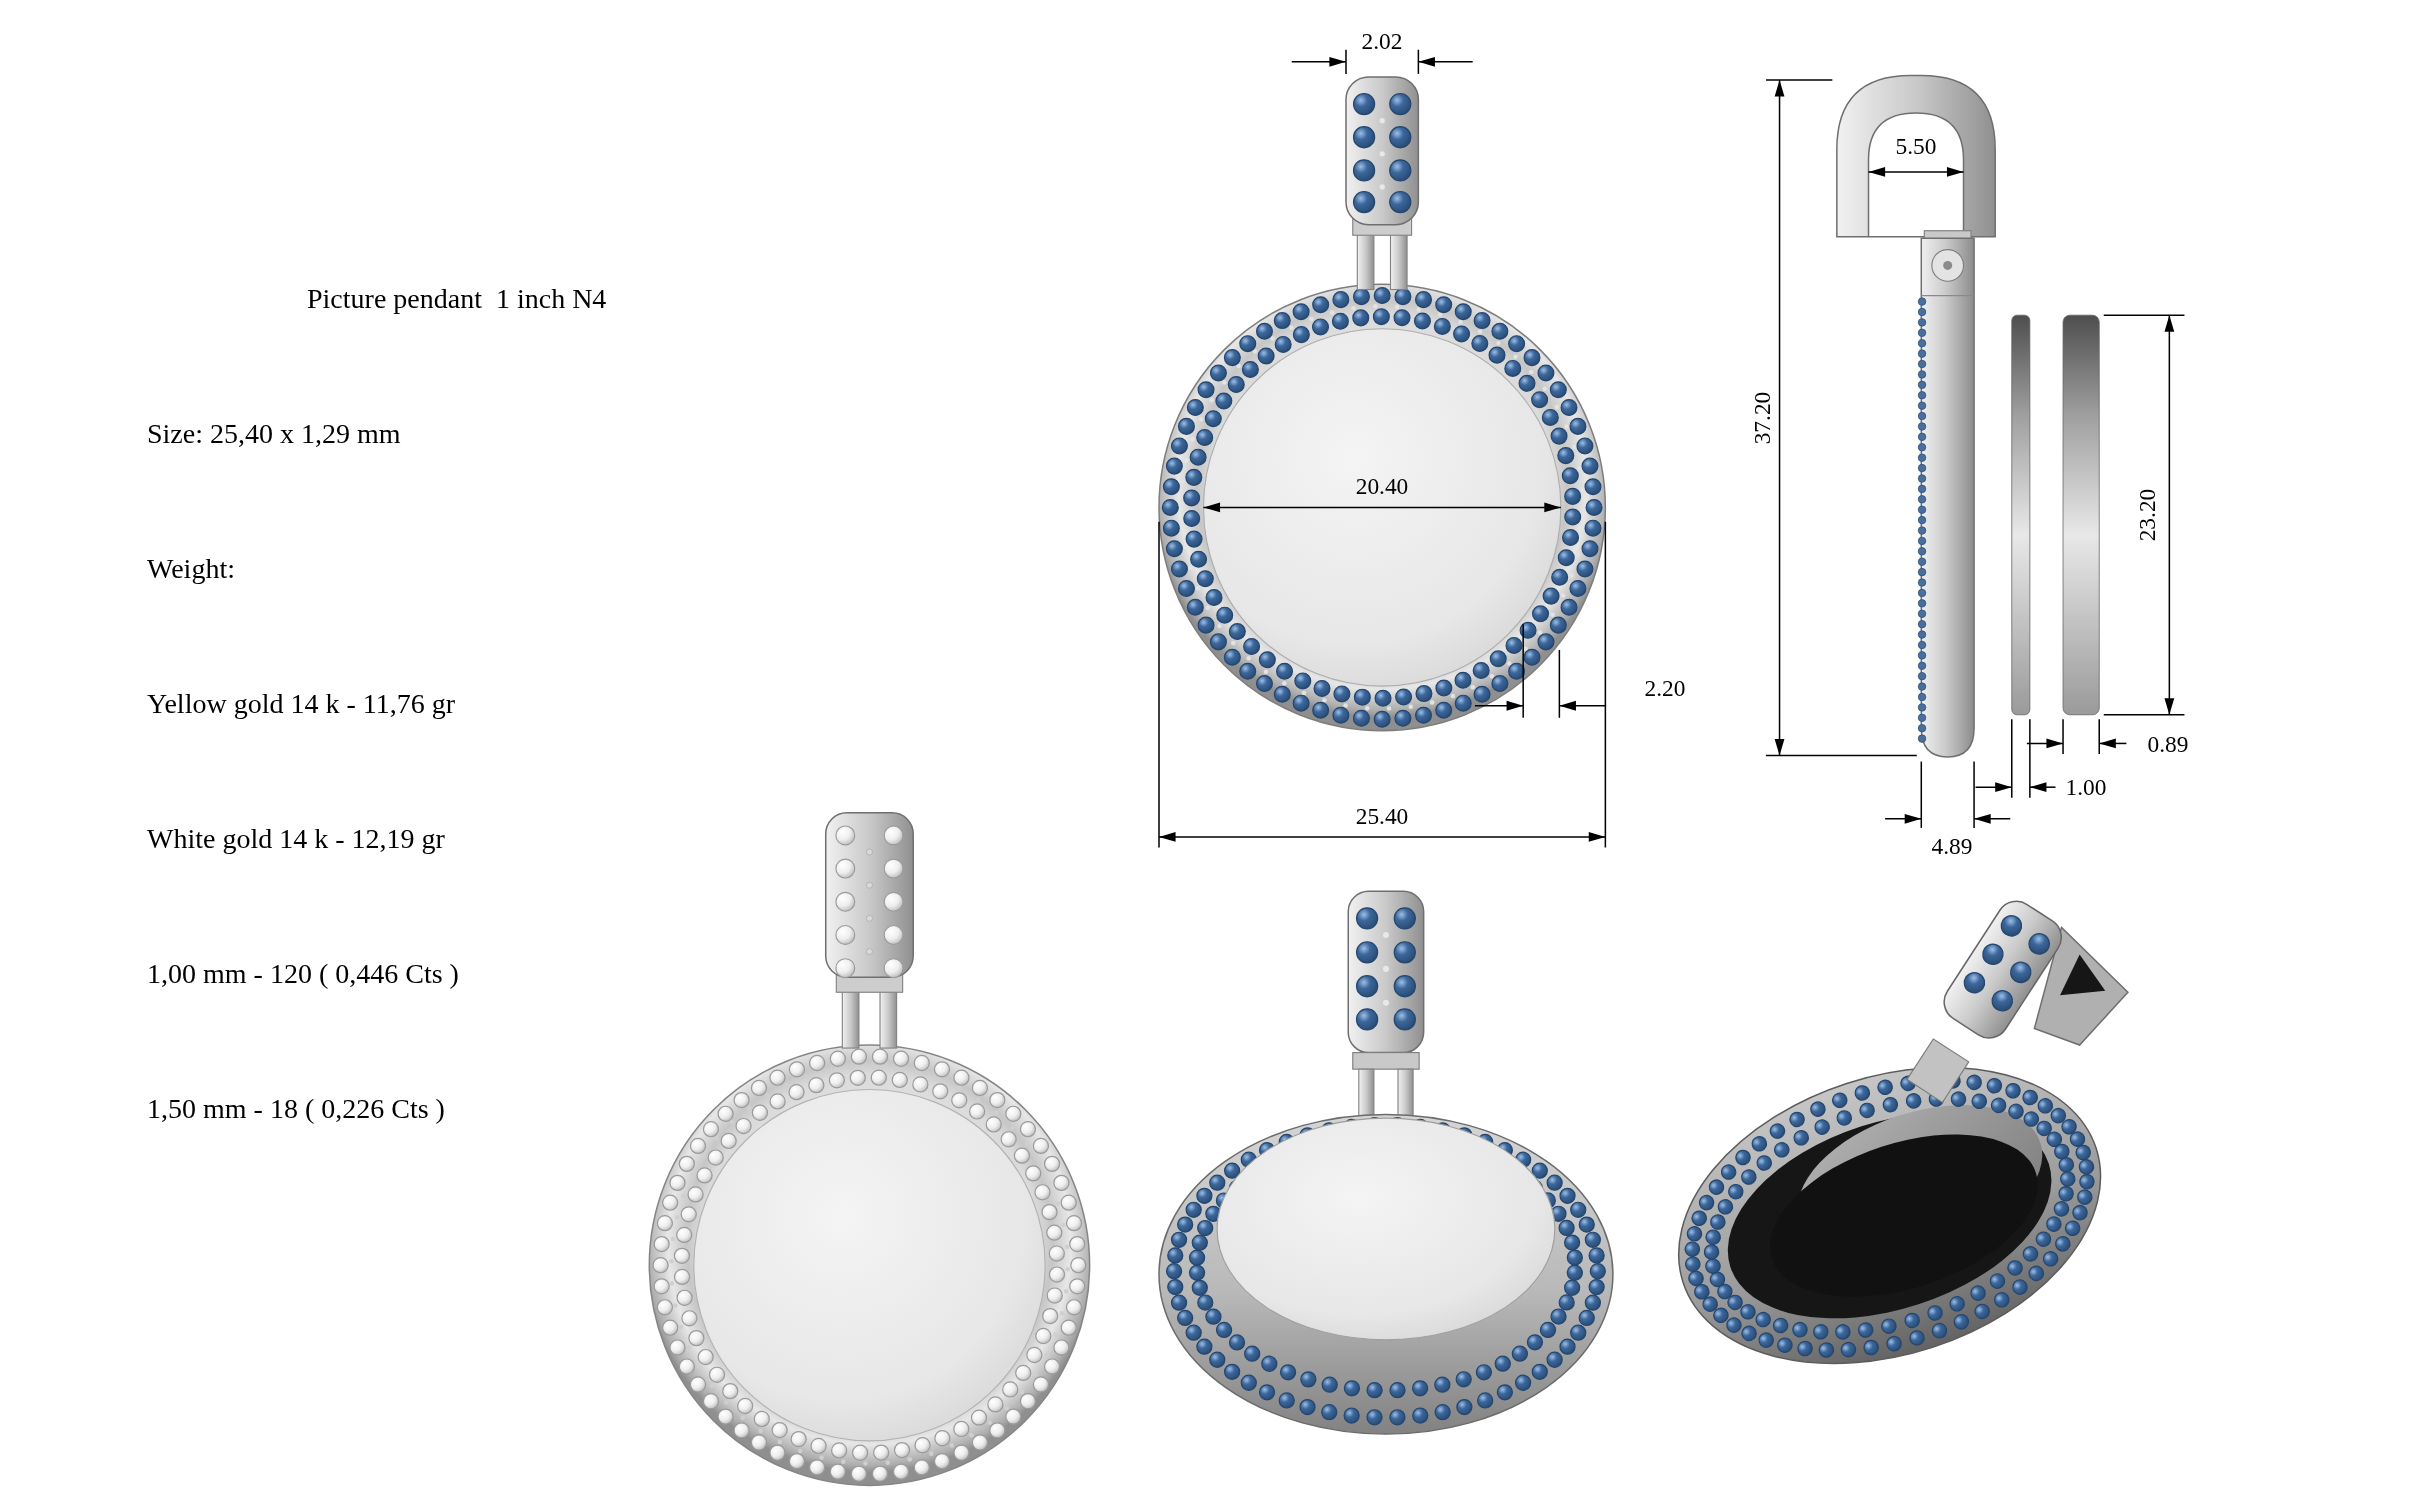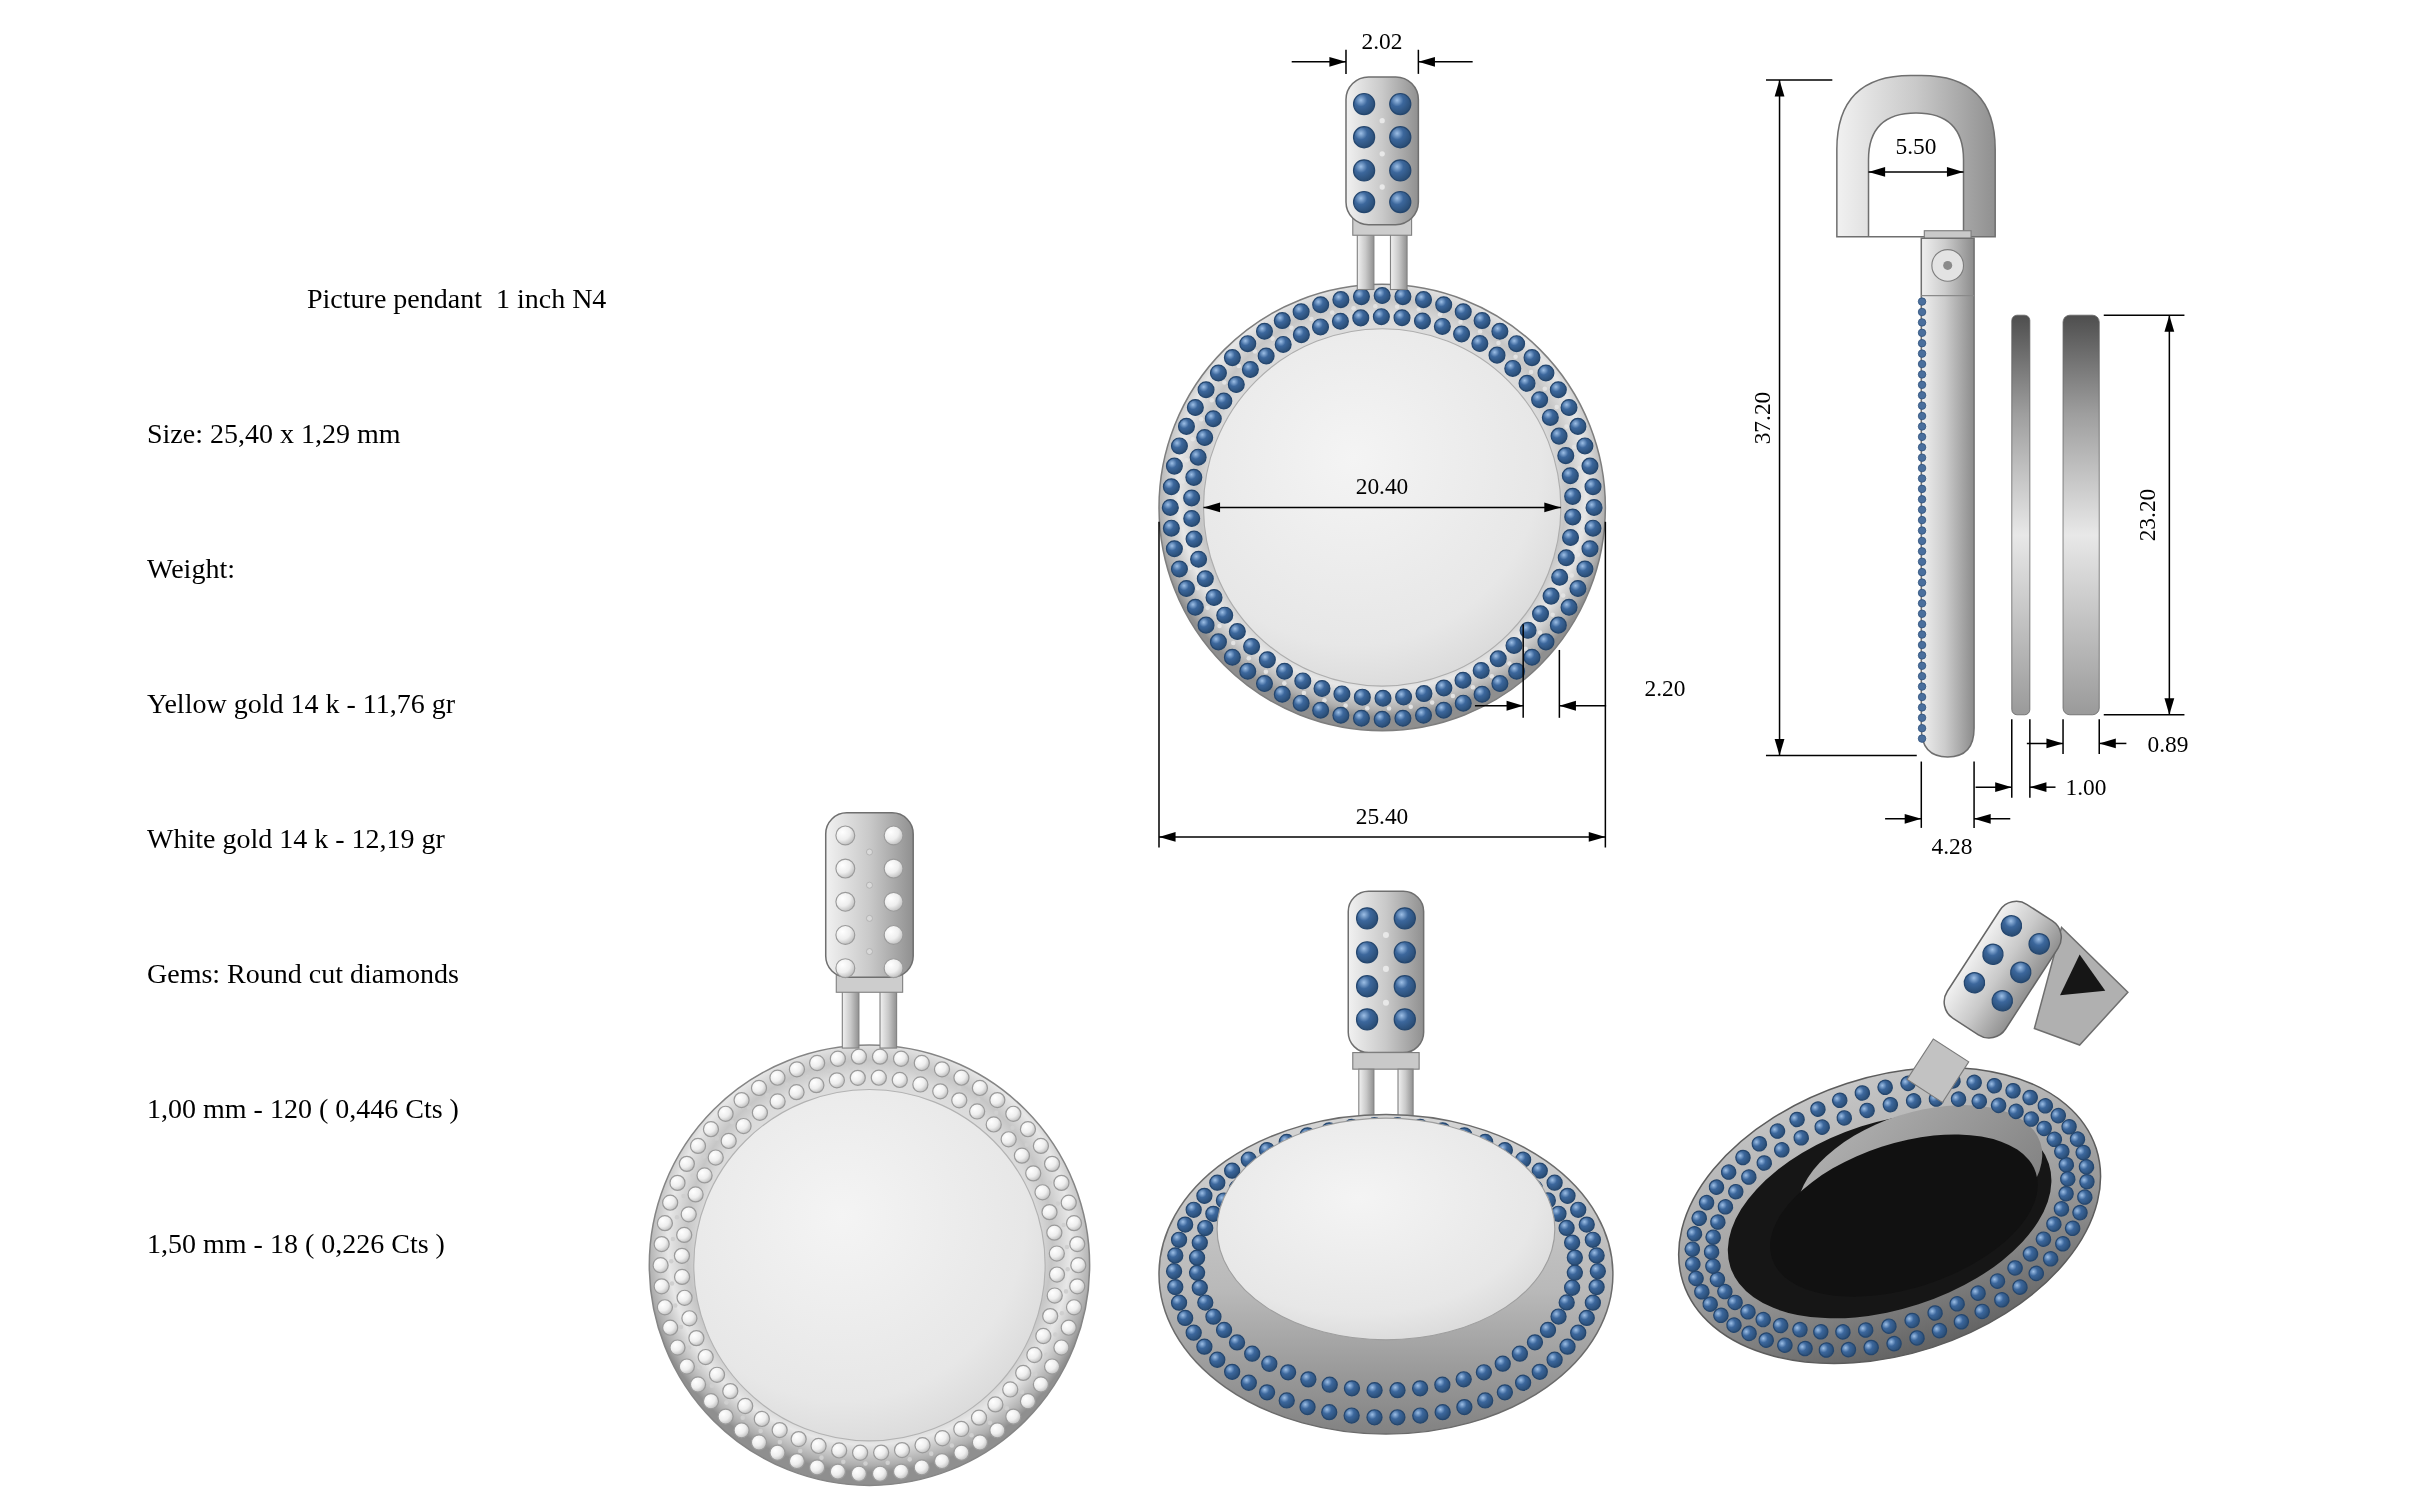--- a/index.html
+++ b/index.html
@@ -827,30 +827,29 @@
         <path d="M0,0 L-22,-6.5 L-22,6.5 Z" fill="#000000" transform="translate(2618,1086) rotate(180)"></path>
       </g>
     </svg>
 
   <div class="spec-block">
     <div class="spec-title">Picture pendant  1 inch N4</div>
     <div class="spec-line">Size: 25,40 x 1,29 mm</div>
     <div class="spec-line">Weight:</div>
     <div class="spec-line">Yellow gold 14 k - 11,76 gr</div>
     <div class="spec-line">White gold 14 k - 12,19 gr</div>
-    <div class="spec-line">Gems: Round cut diamonds</div>
     <div class="spec-line">1,00 mm - 120 ( 0,446 Cts )</div>
     <div class="spec-line">1,50 mm - 18 ( 0,226 Cts )</div>
   </div>
 
   <span class="dim" style="left:1382px;top:41px">2.02</span>
   <span class="dim" style="left:1382px;top:486px">20.40</span>
   <span class="dim" style="left:1665px;top:688px">2.20</span>
   <span class="dim" style="left:1382px;top:816px">25.40</span>
   <span class="dim" style="left:1916px;top:146px">5.50</span>
   <span class="dim rot" style="left:1762px;top:418px">37.20</span>
   <span class="dim rot" style="left:2147px;top:515px">23.20</span>
   <span class="dim" style="left:2168px;top:744px">0.89</span>
   <span class="dim" style="left:2086px;top:787px">1.00</span>
-  <span class="dim" style="left:1952px;top:846px">4.28</span>
+  <span class="dim" style="left:1952px;top:846px">4.89</span>
 
 </div>
 
 
 </body></html>

